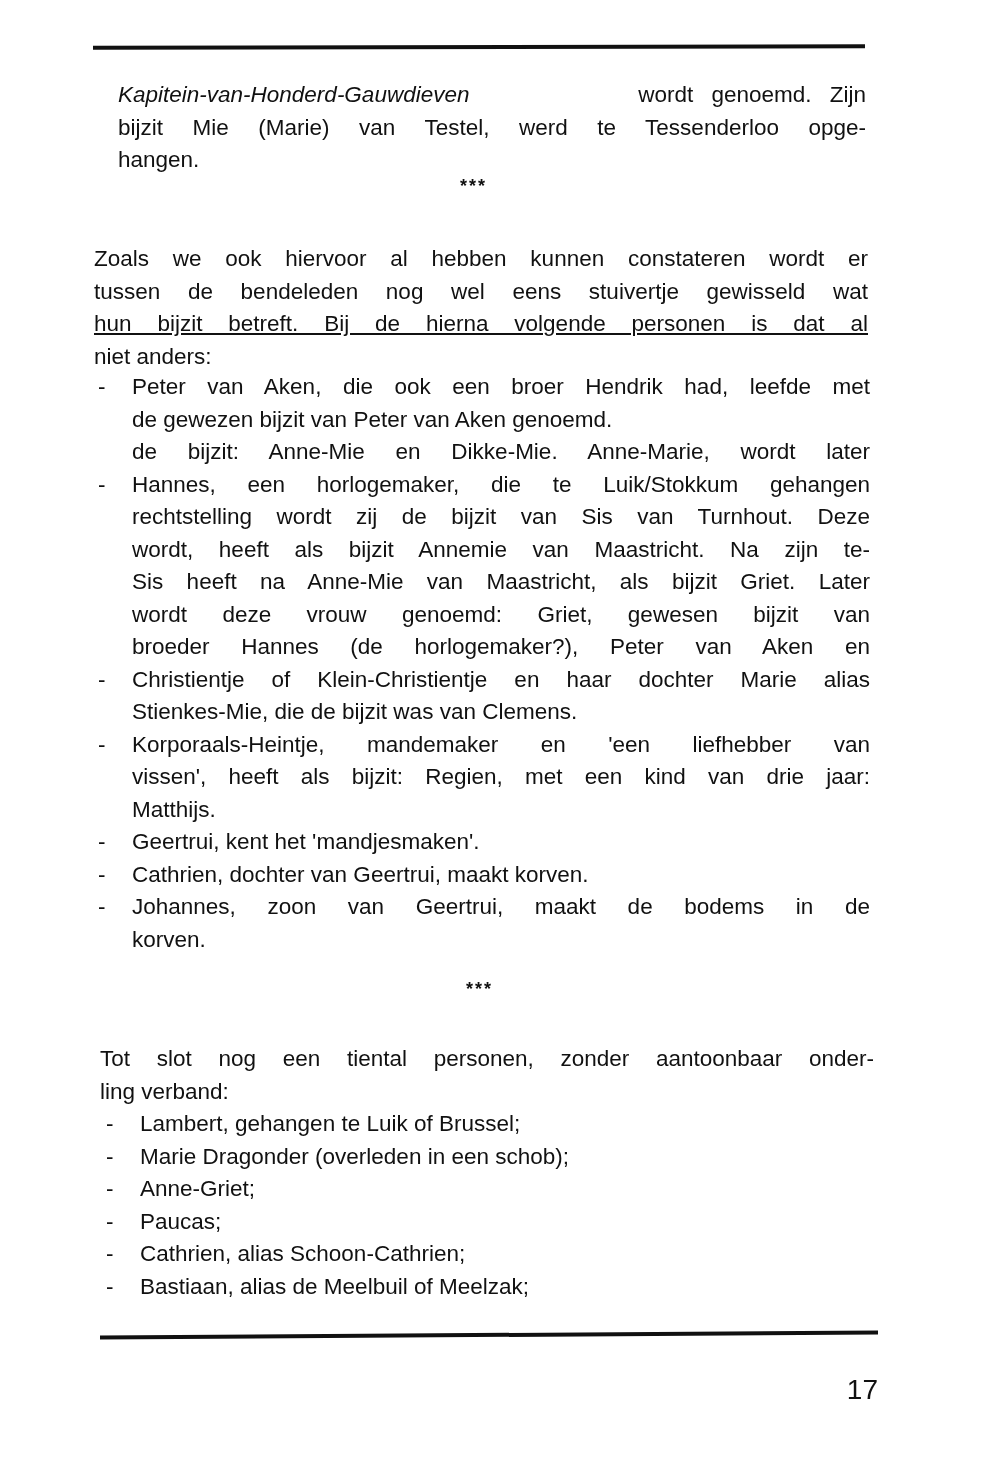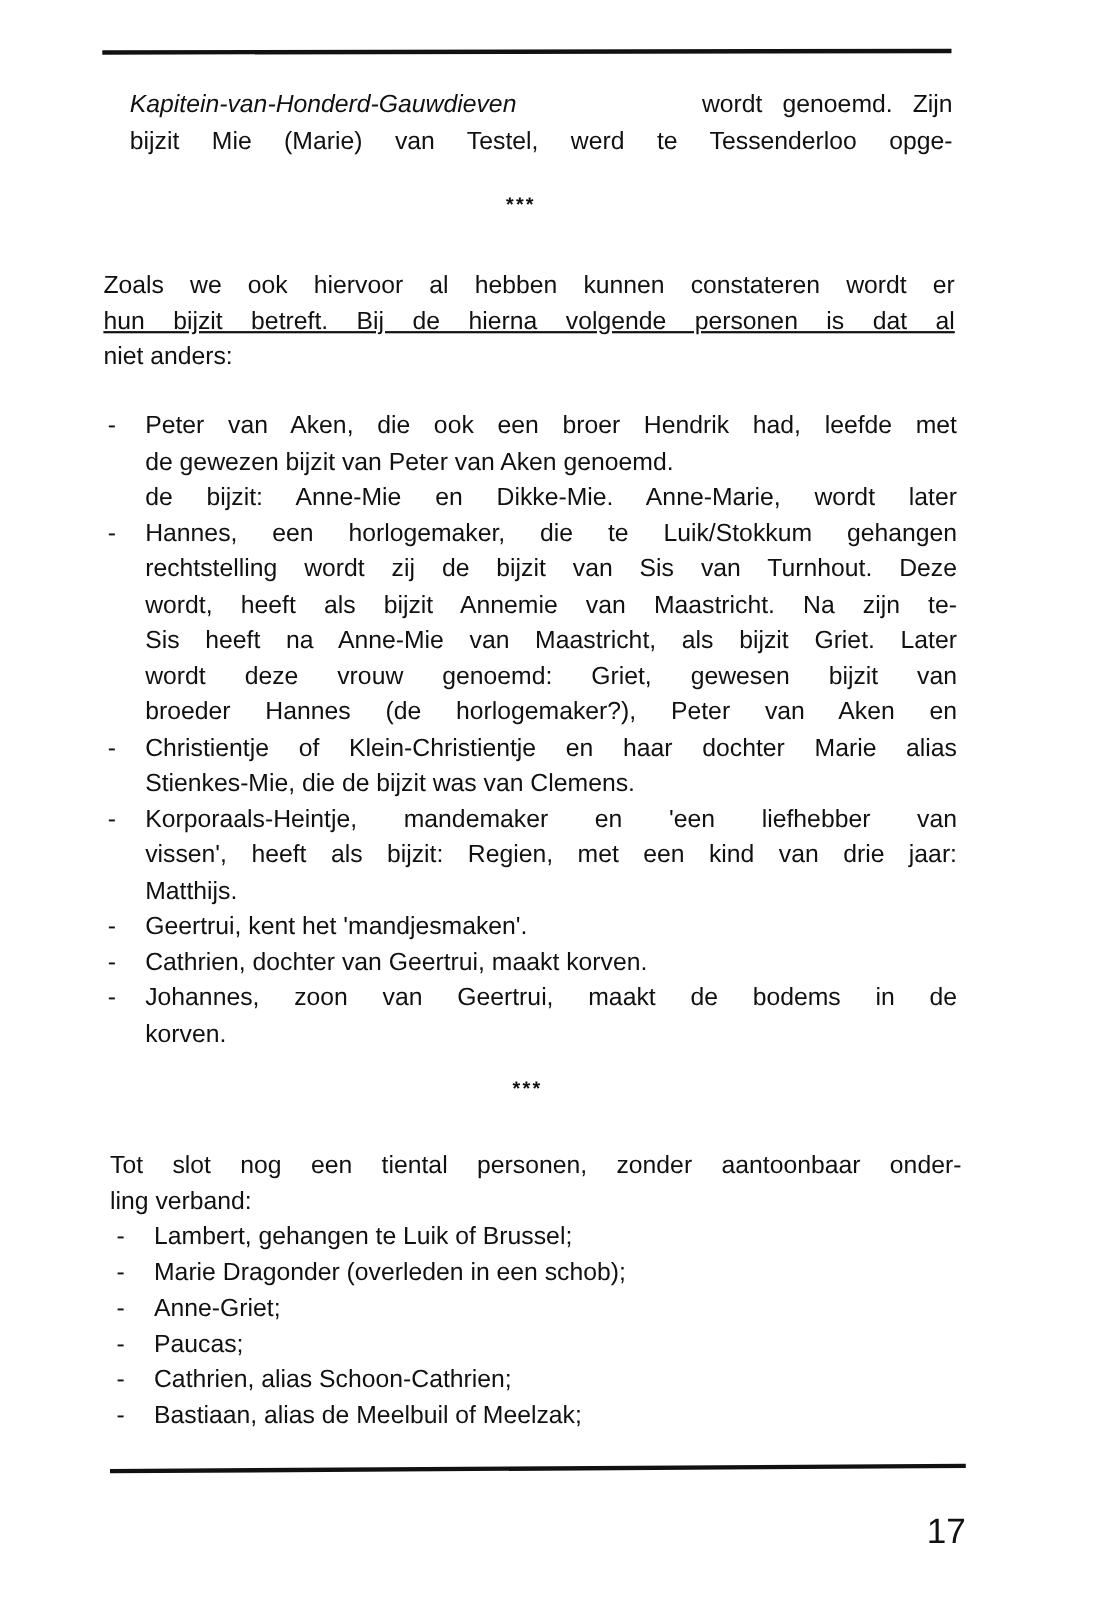--- a/index.html
+++ b/index.html
@@ -8,39 +8,41 @@
     .rule { position: absolute; height: 4px; background: #111; }
     .rule.top { left: 93px; width: 772px; top: 45px; transform: rotate(-0.1deg); }
     .rule.bottom { left: 100px; width: 778px; top: 1333px; transform: rotate(-0.35deg); }
     .block { position: absolute; font-size: 22.5px; line-height: 32.5px; }
     .line { display: block; text-align: justify; text-align-last: justify; white-space: nowrap; height: 32.5px; }
     .line.last { text-align-last: left; }
     .italic { font-style: italic; }
     .stars { position: absolute; font-size: 18px; letter-spacing: 2px; font-weight: bold; }
     .bullet-item { position: relative; }
     .dash { position: absolute; left: -34px; top: 0; }
-    .pagenum { position: absolute; right: 122px; top: 1374px; font-size: 32px; }
+    .pagenum { position: absolute; right: 122px; top: 1374px; font-size: 28px; }
   </style>
 </head>
 <body>
 
 <div class="rule top"></div>
 
 <div class="block" style="left:118px; top:79px; width:748px;">
   <span class="line" style="display:flex; justify-content:space-between;">
     <span class="italic">Kapitein-van-Honderd-Gauwdieven</span>
     <span style="word-spacing:12px;">wordt genoemd. Zijn</span>
   </span>
   <span class="line" style="text-align: left;">bijzit Mie (Marie) van Testel, werd te Tessenderloo opge-</span>
+  <span class="line last">hangen.</span>
 </div>
 
 <div class="stars" style="left:460px; top:176px;">***</div>
 
 <div class="block" style="left:94px; top:243px; width:774px;">
   <span class="line" style="text-align: left;">Zoals we ook hiervoor al hebben kunnen constateren wordt er</span>
+  <span class="line" style="text-align: left;">tussen de bendeleden nog wel eens stuivertje gewisseld wat</span>
   <span class="line" style="text-align: left; text-decoration: underline;">hun bijzit betreft. Bij de hierna volgende personen is dat al</span>
   <span class="line last">niet anders:</span>
 </div>
 
 <div class="block" style="left:132px; top:371px; width:738px;">
   <div class="bullet-item">
     <span class="dash">-</span>
     <span class="line" style="text-align: left;">Peter van Aken, die ook een broer Hendrik had, leefde met</span>
     <span class="line last">de gewezen bijzit van Peter van Aken genoemd.</span>
     <span class="line" style="text-align: left;">de bijzit: Anne-Mie en Dikke-Mie. Anne-Marie, wordt later</span>

